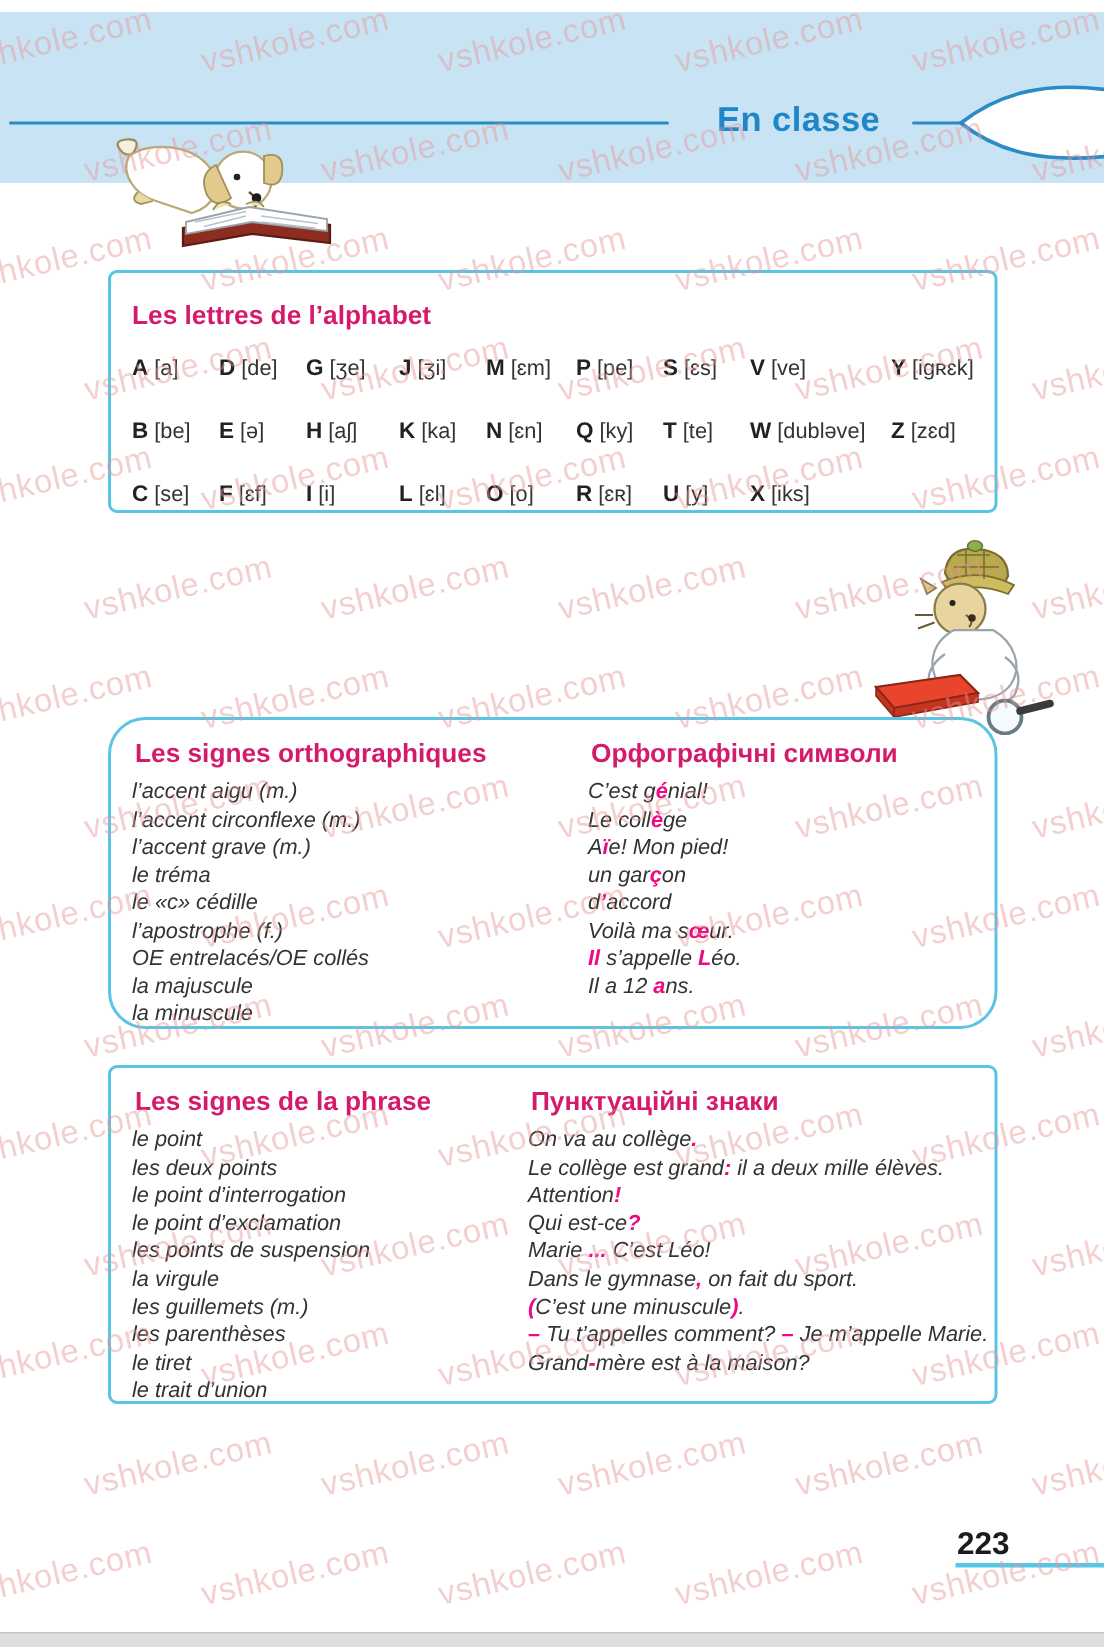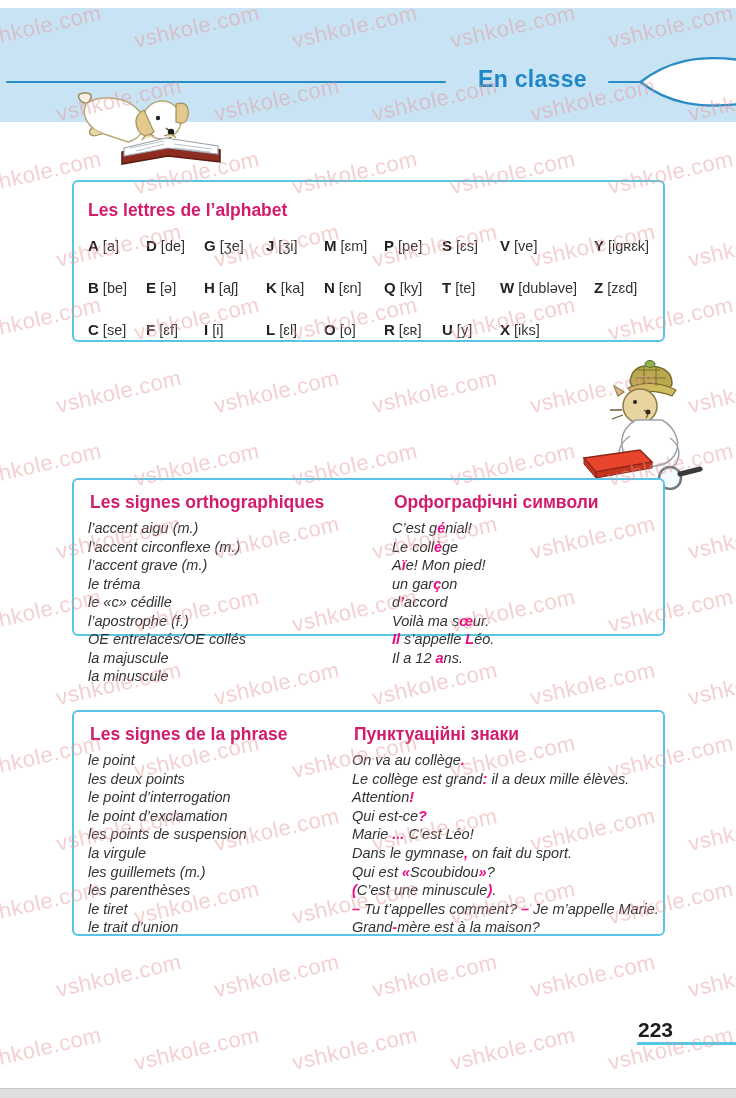--- a/index.html
+++ b/index.html
@@ -11,21 +11,21 @@
   body{width:736px;height:1098px;position:relative;overflow:hidden;background:#ffffff;
        font-family:"Liberation Sans","DejaVu Sans",sans-serif;color:var(--txt);}
   .band{position:absolute;left:0;top:8px;width:736px;height:114px;background:var(--band);}
   .hline{position:absolute;height:2px;background:var(--line);border-radius:2px;}
   .hline.left{left:6px;top:81px;width:440px;}
   .hline.mid{left:608px;top:81px;width:34px;}
   .head-title{position:absolute;left:478px;top:66px;font-size:23px;font-weight:bold;color:var(--headtxt);letter-spacing:.3px;}
   .lens{position:absolute;left:638px;top:52px;width:98px;height:60px;}
   .box{position:absolute;left:72px;width:593px;background:#fff;border:2px solid var(--border);border-radius:6px;box-sizing:border-box;padding:16px 12px;}
   .box1{top:180px;height:162px;}
-  .box2{top:478px;height:158px;}
+  .box2{top:478px;height:208px;border-radius:25px;}
   .box3{top:710px;height:226px;}
   .box-title{color:var(--title);font-weight:bold;font-size:17.5px;margin:2px 0 4px 2px;}
   .al-grid{display:grid;grid-template-columns:58px 58px 62px 58px 60px 58px 58px 94px 1fr;row-gap:25px;margin-top:16px;margin-left:2px;font-size:14.5px;}
   .al-cell b{font-size:15px;color:#222;}
   .col{position:absolute;top:10px;}
   .col .lines{margin-top:6px;font-style:italic;}
   .line{font-size:14.5px;line-height:18.5px;white-space:nowrap;}
   .box3 .line{line-height:18.6px;}
   .colL{left:14px;}
   .box2 .colR{left:318px;}
@@ -166,21 +166,20 @@
   </div>
   <div class="col colR">
     <div class="box-title">Пунктуаційні знаки</div>
     <div class="lines">
         <div class="line"><span>On va au collège</span><span class="hl">.</span></div>
         <div class="line"><span>Le collège est grand</span><span class="hl">:</span><span> il a deux mille élèves.</span></div>
         <div class="line"><span>Attention</span><span class="hl">!</span></div>
         <div class="line"><span>Qui est-ce</span><span class="hl">?</span></div>
         <div class="line"><span>Marie </span><span class="hl">...</span><span> C’est Léo!</span></div>
         <div class="line"><span>Dans le gymnase</span><span class="hl">,</span><span> on fait du sport.</span></div>
-        <div class="line"><span>Qui est </span><span class="hl">«</span><span>Scoubidou</span><span class="hl">»</span><span>?</span></div>
         <div class="line"><span class="hl">(</span><span>C’est une minuscule</span><span class="hl">)</span><span>.</span></div>
         <div class="line"><span class="hl">–</span><span> Tu t’appelles comment? </span><span class="hl">–</span><span> Je m’appelle Marie.</span></div>
         <div class="line"><span>Grand</span><span class="hl">-</span><span>mère est à la maison?</span></div>
       </div>
   </div>
 </div>
 
 <div class="pagenum">223</div>
 <div class="pagenum-line"></div>
 <div class="bottom-bar"></div>

